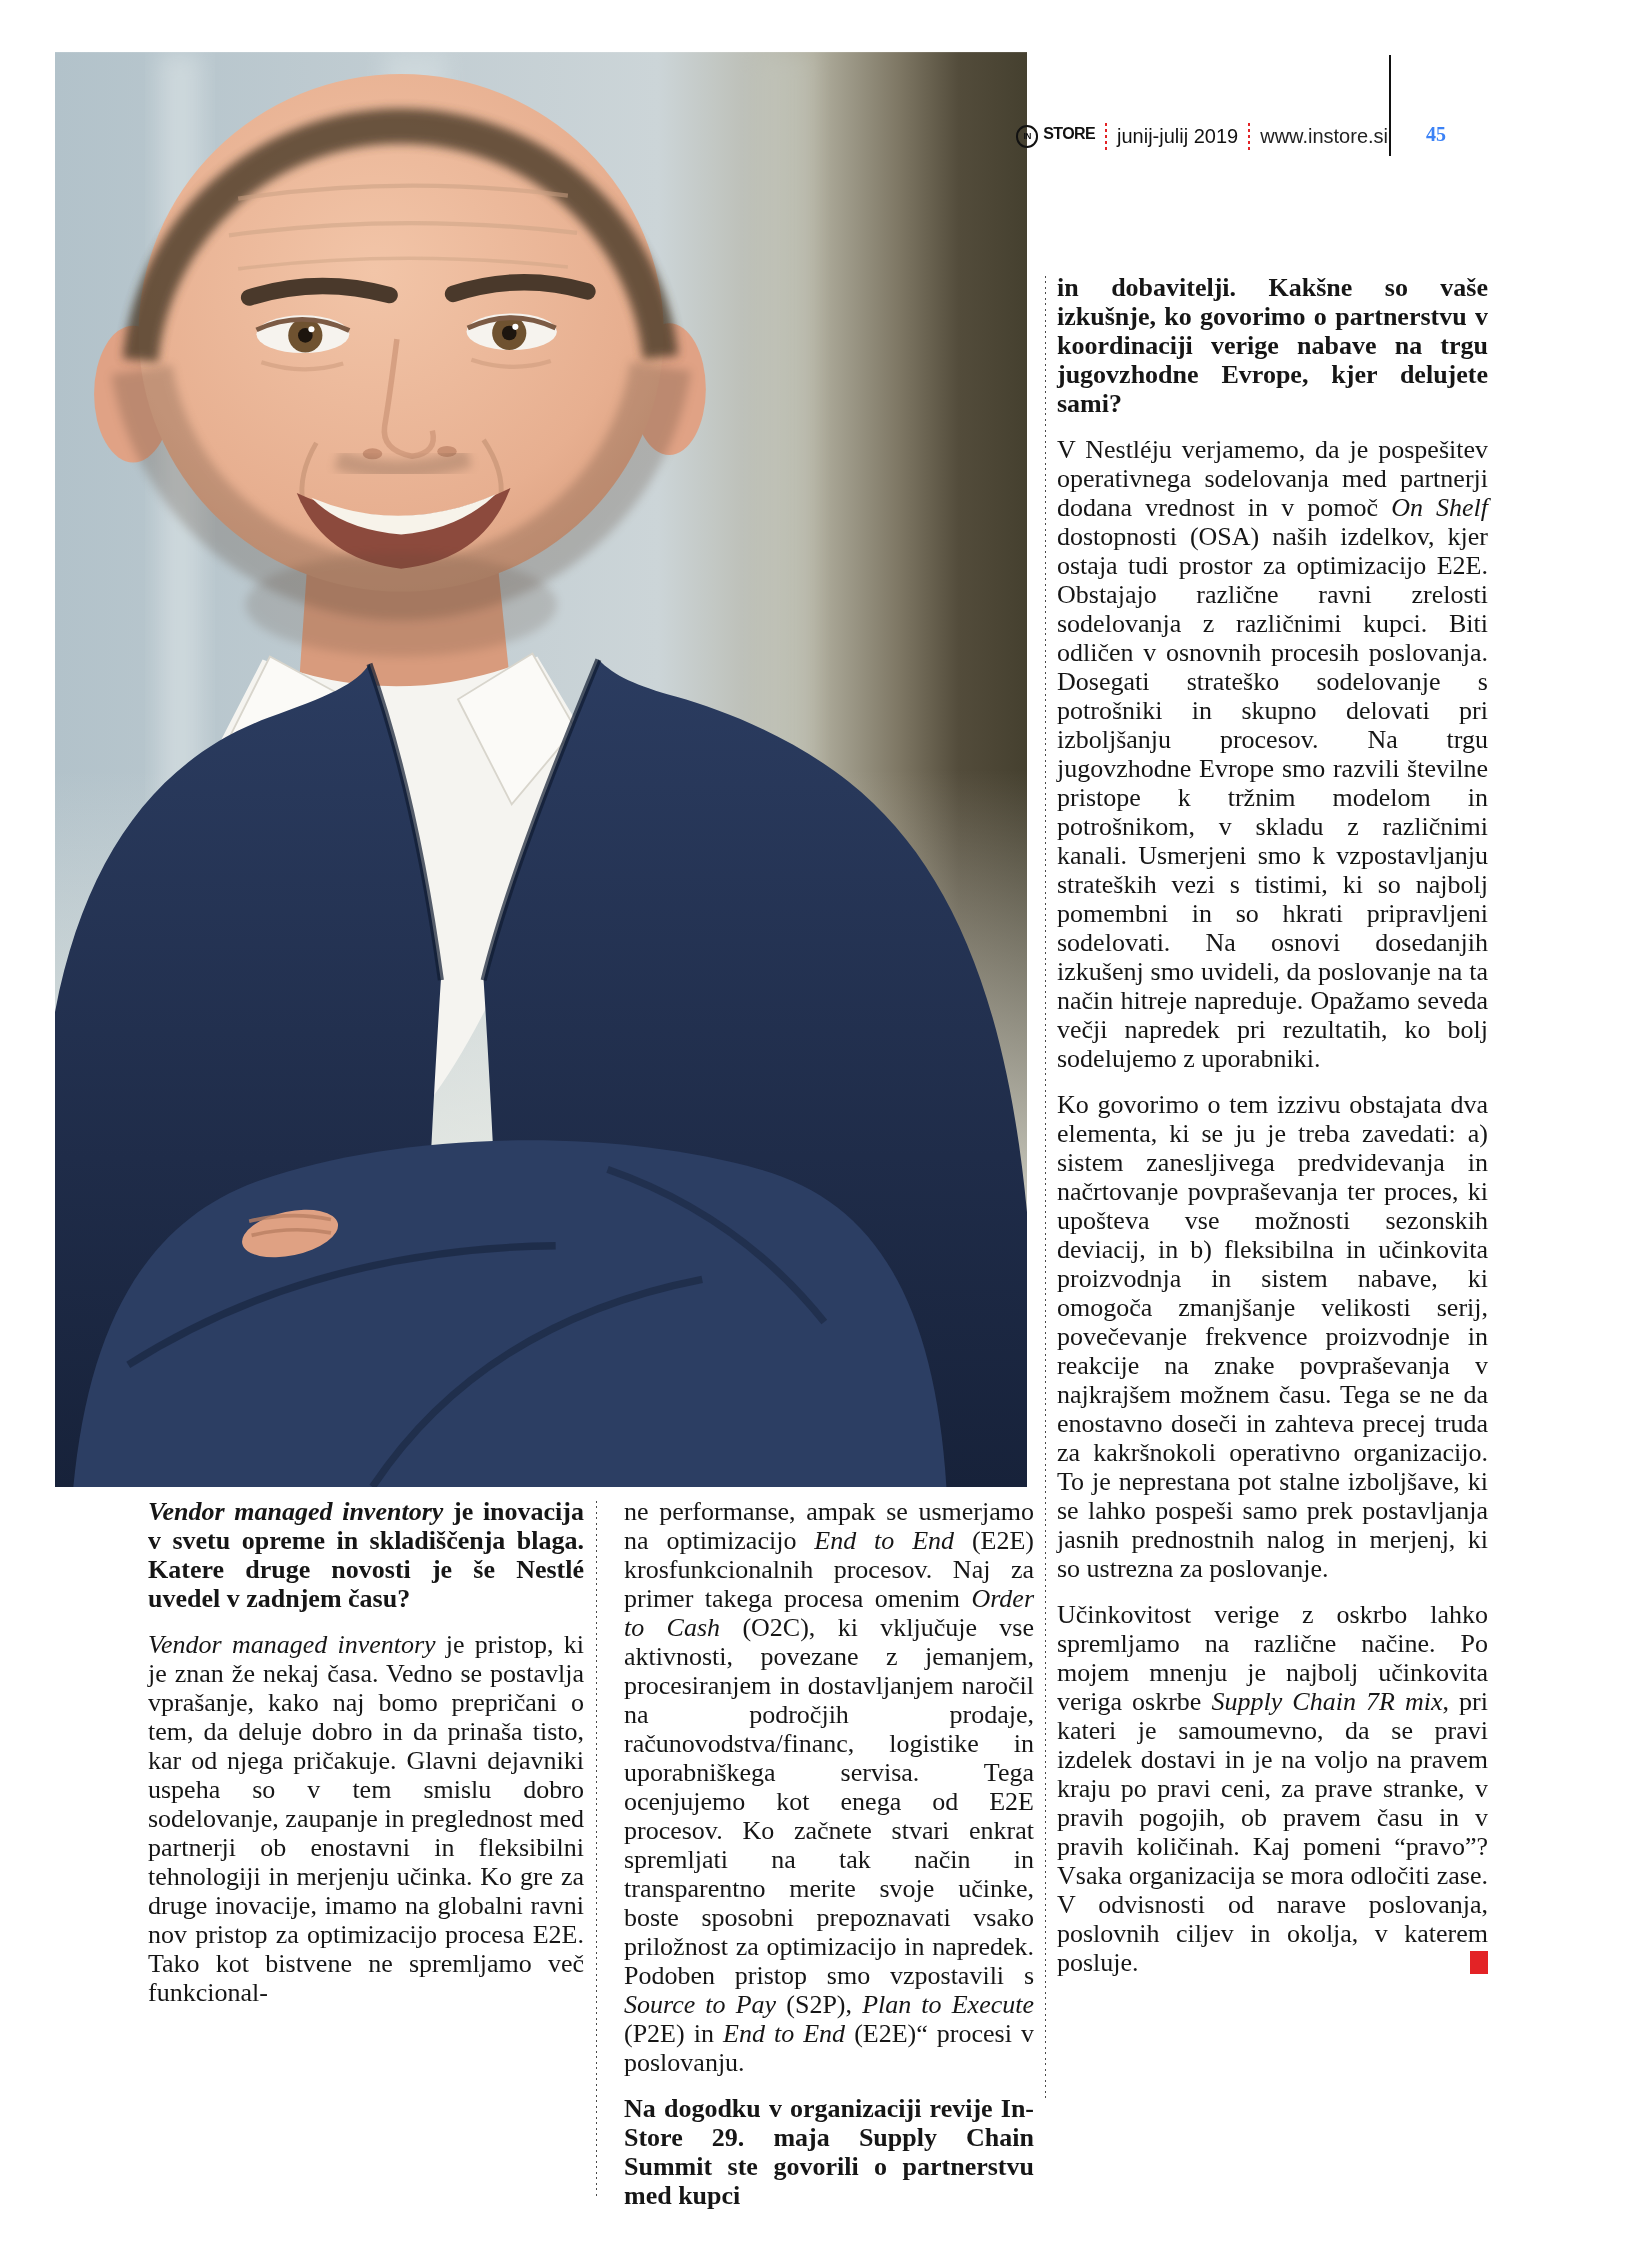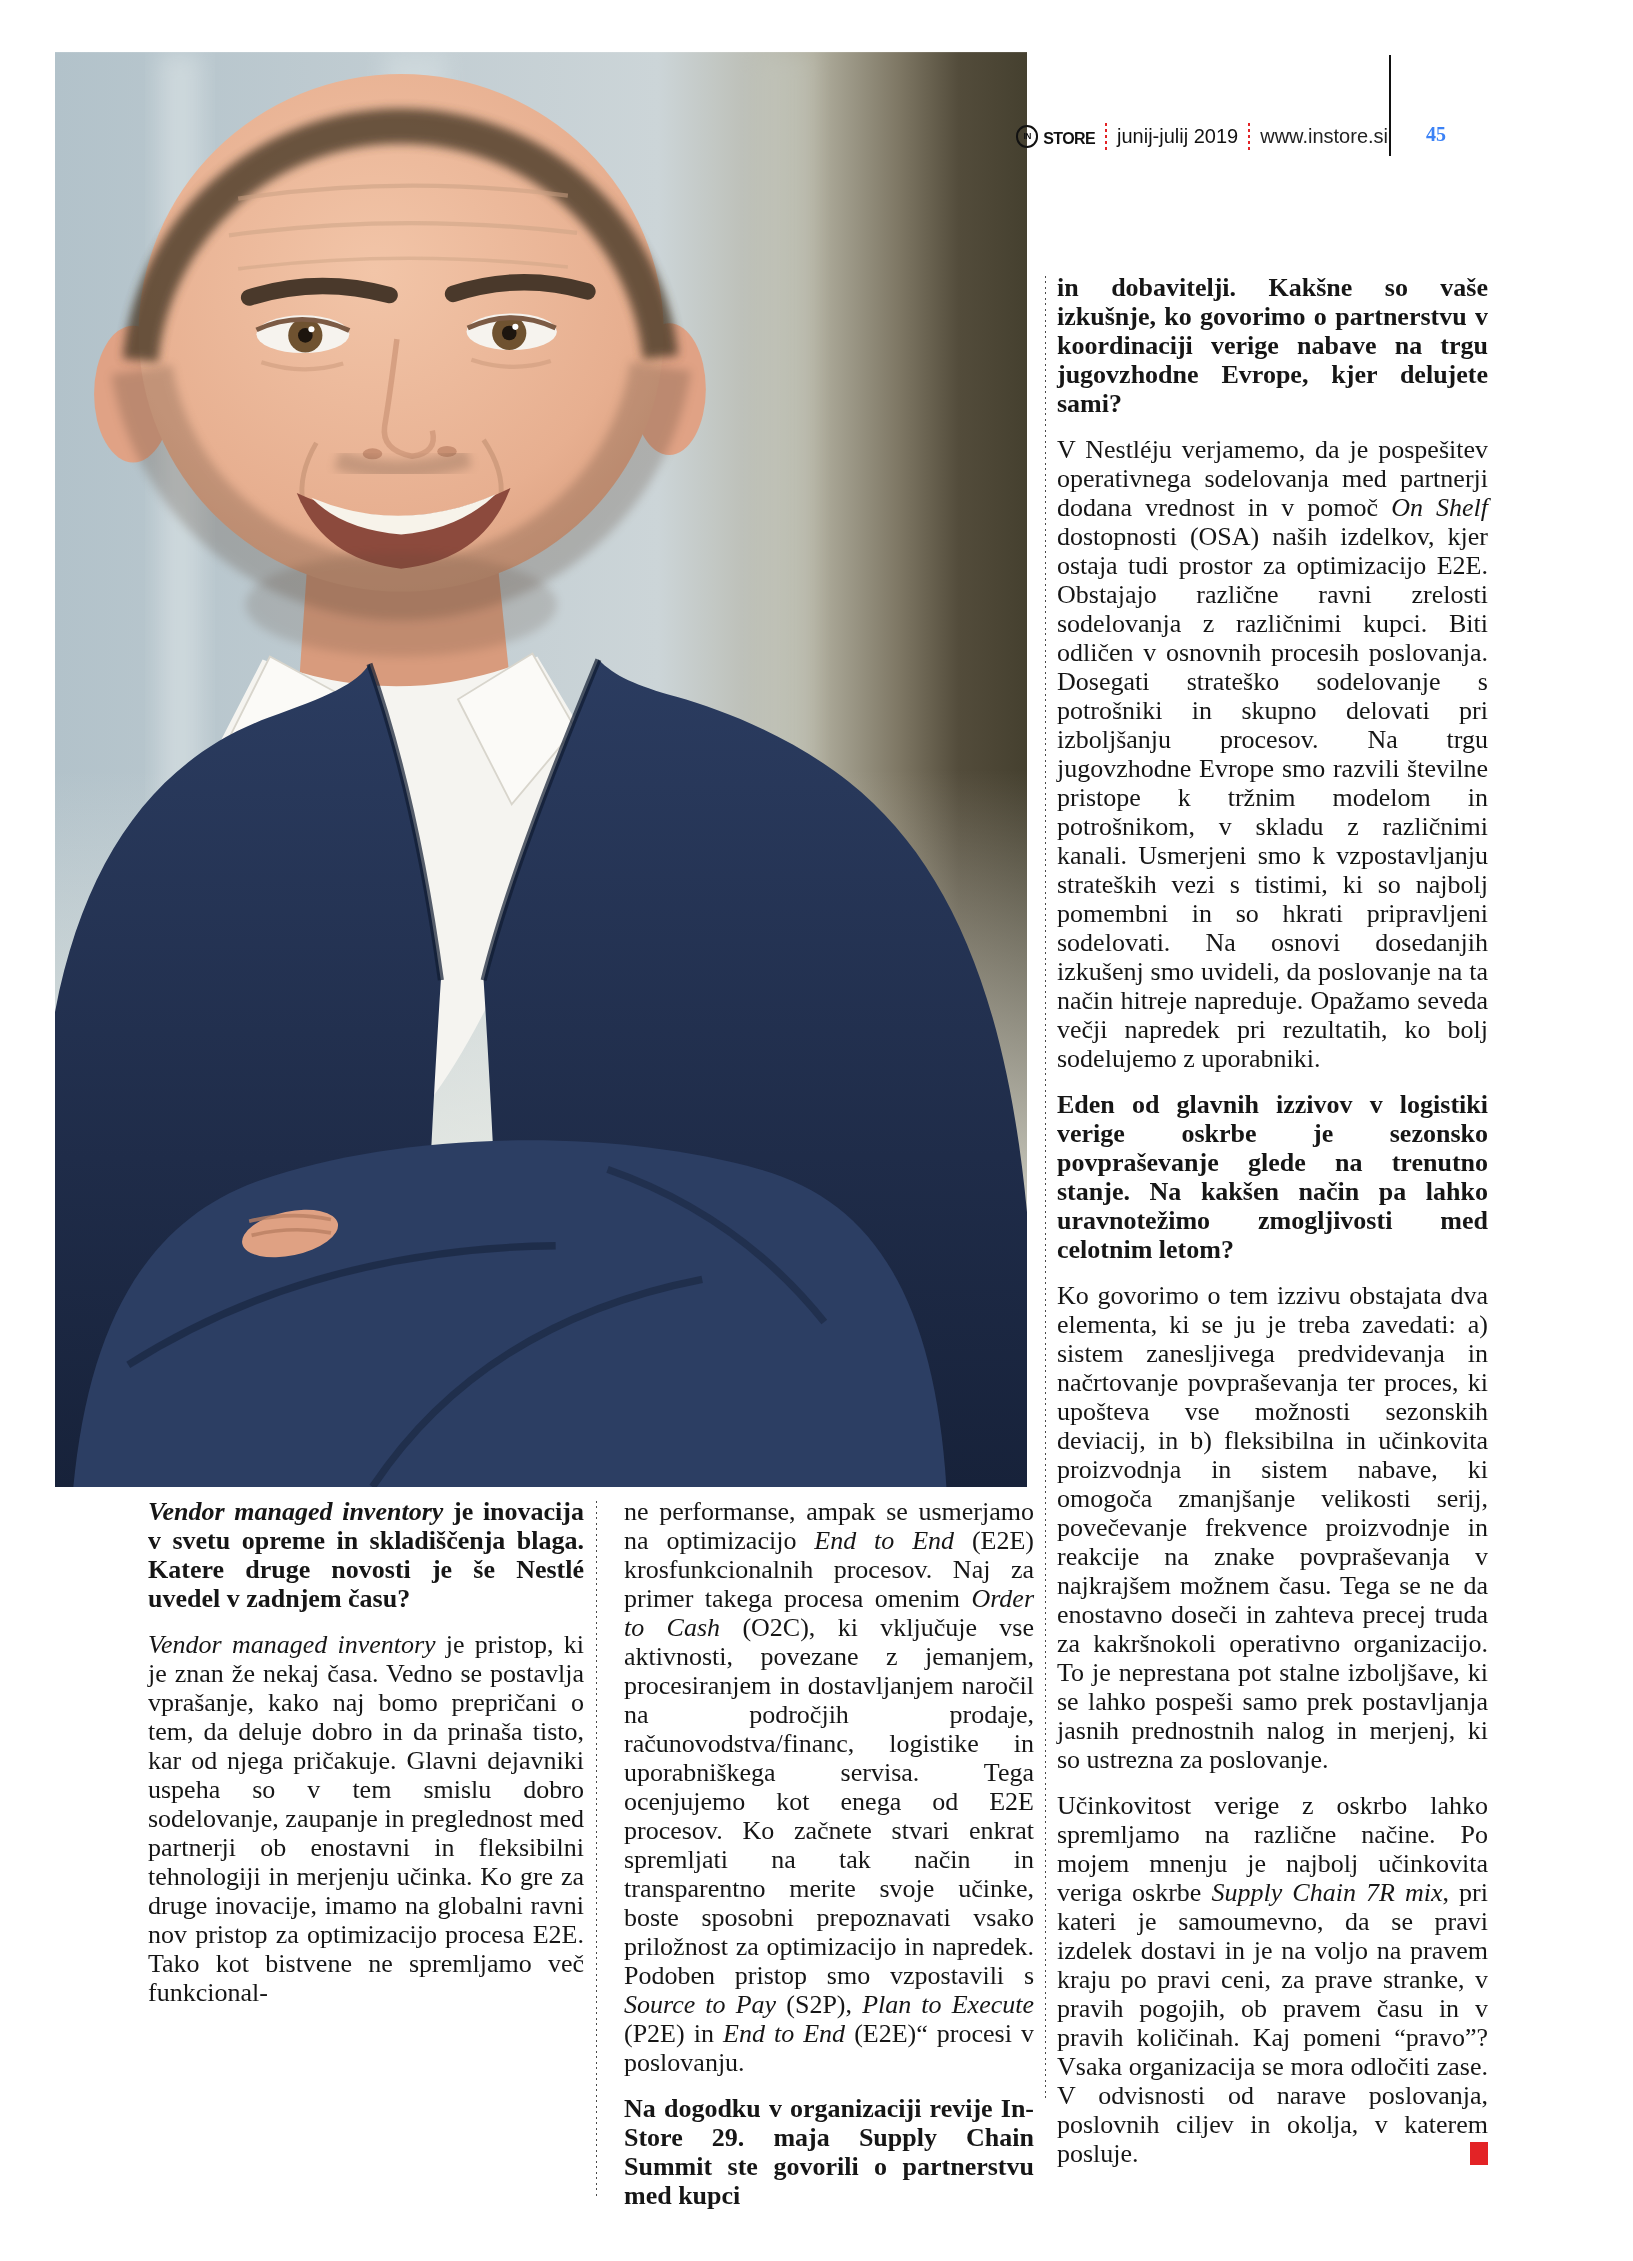--- a/index.html
+++ b/index.html
@@ -6,21 +6,21 @@
   body{
     width:1634px;height:2261px;position:relative;background:#ffffff;
     font-family:"Liberation Serif", serif;color:#161616;overflow:hidden;
   }
   
   .header{
     position:absolute;left:1016px;top:122px;height:29px;
     display:flex;align-items:center;
     font-family:"Liberation Sans", sans-serif;white-space:nowrap;
   }
-  .logo{display:flex;align-items:flex-end;}
+  .logo{display:flex;align-items:flex-start;}
   .logo-circle{
     width:18.3px;height:18.3px;border:2.4px solid #111;border-radius:50%;
     display:flex;align-items:center;justify-content:center;
     font-size:8.5px;font-weight:bold;letter-spacing:-0.6px;color:#111;
   }
   .logo-text{font-size:16px;font-weight:bold;letter-spacing:-0.6px;color:#111;margin-left:4.9px;}
   .red-dots{
     width:2.4px;height:27px;margin:0 9.8px;
     background-image:repeating-linear-gradient(to bottom,#e32326 0 3.1px,transparent 3.1px 6.1px);
   }
@@ -188,17 +188,16 @@
     <p class="question"><span class="i">Vendor managed inventory</span><span> je inovacija v svetu opreme in skladiščenja blaga. Katere druge novosti je še Nestlé uvedel v zadnjem času?</span></p>
     <p class="body-text"><span class="i">Vendor managed inventory</span><span> je pristop, ki je znan že nekaj časa. Vedno se postavlja vprašanje, kako naj bomo prepričani o tem, da deluje dobro in da prinaša tisto, kar od njega pričakuje. Glavni dejavniki uspeha so v tem smislu dobro sodelovanje, zaupanje in preglednost med partnerji ob enostavni in fleksibilni tehnologiji in merjenju učinka. Ko gre za druge inovacije, imamo na globalni ravni nov pristop za optimizacijo procesa E2E. Tako kot bistvene ne spremljamo več funkcional-</span></p>
   </div>
 <div id="col-middle" class="col">
     <p class="body-text"><span>ne performanse, ampak se usmerjamo na optimizacijo </span><span class="i">End to End</span><span> (E2E) krosfunkcionalnih procesov. Naj za primer takega procesa omenim </span><span class="i">Order to Cash</span><span> (O2C), ki vključuje vse aktivnosti, povezane z jemanjem, procesiranjem in dostavljanjem naročil na področjih prodaje, računovodstva/financ, logistike in uporabniškega servisa. Tega ocenjujemo kot enega od E2E procesov. Ko začnete stvari enkrat spremljati na tak način in transparentno merite svoje učinke, boste sposobni prepoznavati vsako priložnost za optimizacijo in napredek. Podoben pristop smo vzpostavili s </span><span class="i">Source to Pay</span><span> (S2P), </span><span class="i">Plan to Execute</span><span> (P2E) in </span><span class="i">End to End</span><span> (E2E)“ procesi v poslovanju.</span></p>
     <p class="question"><span>Na dogodku v organizaciji revije In-Store 29. maja Supply Chain Summit ste govorili o partnerstvu med kupci</span></p>
   </div>
 <div id="col-right" class="col">
     <p class="question"><span>in dobavitelji. Kakšne so vaše izkušnje, ko govorimo o partnerstvu v koordinaciji verige nabave na trgu jugovzhodne Evrope, kjer delujete sami?</span></p>
     <p class="body-text"><span>V Nestléju verjamemo, da je pospešitev operativnega sodelovanja med partnerji dodana vrednost in v pomoč </span><span class="i">On Shelf</span><span> dostopnosti (OSA) naših izdelkov, kjer ostaja tudi prostor za optimizacijo E2E. Obstajajo različne ravni zrelosti sodelovanja z različnimi kupci. Biti odličen v osnovnih procesih poslovanja. Dosegati strateško sodelovanje s potrošniki in skupno delovati pri izboljšanju procesov. Na trgu jugovzhodne Evrope smo razvili številne pristope k tržnim modelom in potrošnikom, v skladu z različnimi kanali. Usmerjeni smo k vzpostavljanju strateških vezi s tistimi, ki so najbolj pomembni in so hkrati pripravljeni sodelovati. Na osnovi dosedanjih izkušenj smo uvideli, da poslovanje na ta način hitreje napreduje. Opažamo seveda večji napredek pri rezultatih, ko bolj sodelujemo z uporabniki.</span></p>
-    <p class="question"><span>Eden od glavnih izzivov v logistiki verige oskrbe je sezonsko povpraševanje glede na trenutno stanje. Na kakšen način pa lahko uravnotežimo zmogljivosti med celotnim letom?</span></p>
     <p class="body-text"><span>Ko govorimo o tem izzivu obstajata dva elementa, ki se ju je treba zavedati: a) sistem zanesljivega predvidevanja in načrtovanje povpraševanja ter proces, ki upošteva vse možnosti sezonskih deviacij, in b) fleksibilna in učinkovita proizvodnja in sistem nabave, ki omogoča zmanjšanje velikosti serij, povečevanje frekvence proizvodnje in reakcije na znake povpraševanja v najkrajšem možnem času. Tega se ne da enostavno doseči in zahteva precej truda za kakršnokoli operativno organizacijo. To je neprestana pot stalne izboljšave, ki se lahko pospeši samo prek postavljanja jasnih prednostnih nalog in merjenj, ki so ustrezna za poslovanje.</span></p>
     <p class="body-text has-endmark"><span>Učinkovitost verige z oskrbo lahko spremljamo na različne načine. Po mojem mnenju je najbolj učinkovita veriga oskrbe </span><span class="i">Supply Chain 7R mix</span><span>, pri kateri je samoumevno, da se pravi izdelek dostavi in je na voljo na pravem kraju po pravi ceni, za prave stranke, v pravih pogojih, ob pravem času in v pravih količinah. Kaj pomeni “pravo”? Vsaka organizacija se mora odločiti zase. V odvisnosti od narave poslovanja, poslovnih ciljev in okolja, v katerem posluje.</span><span class="endmark"></span></p>
   </div>
 
 
 </body></html>

